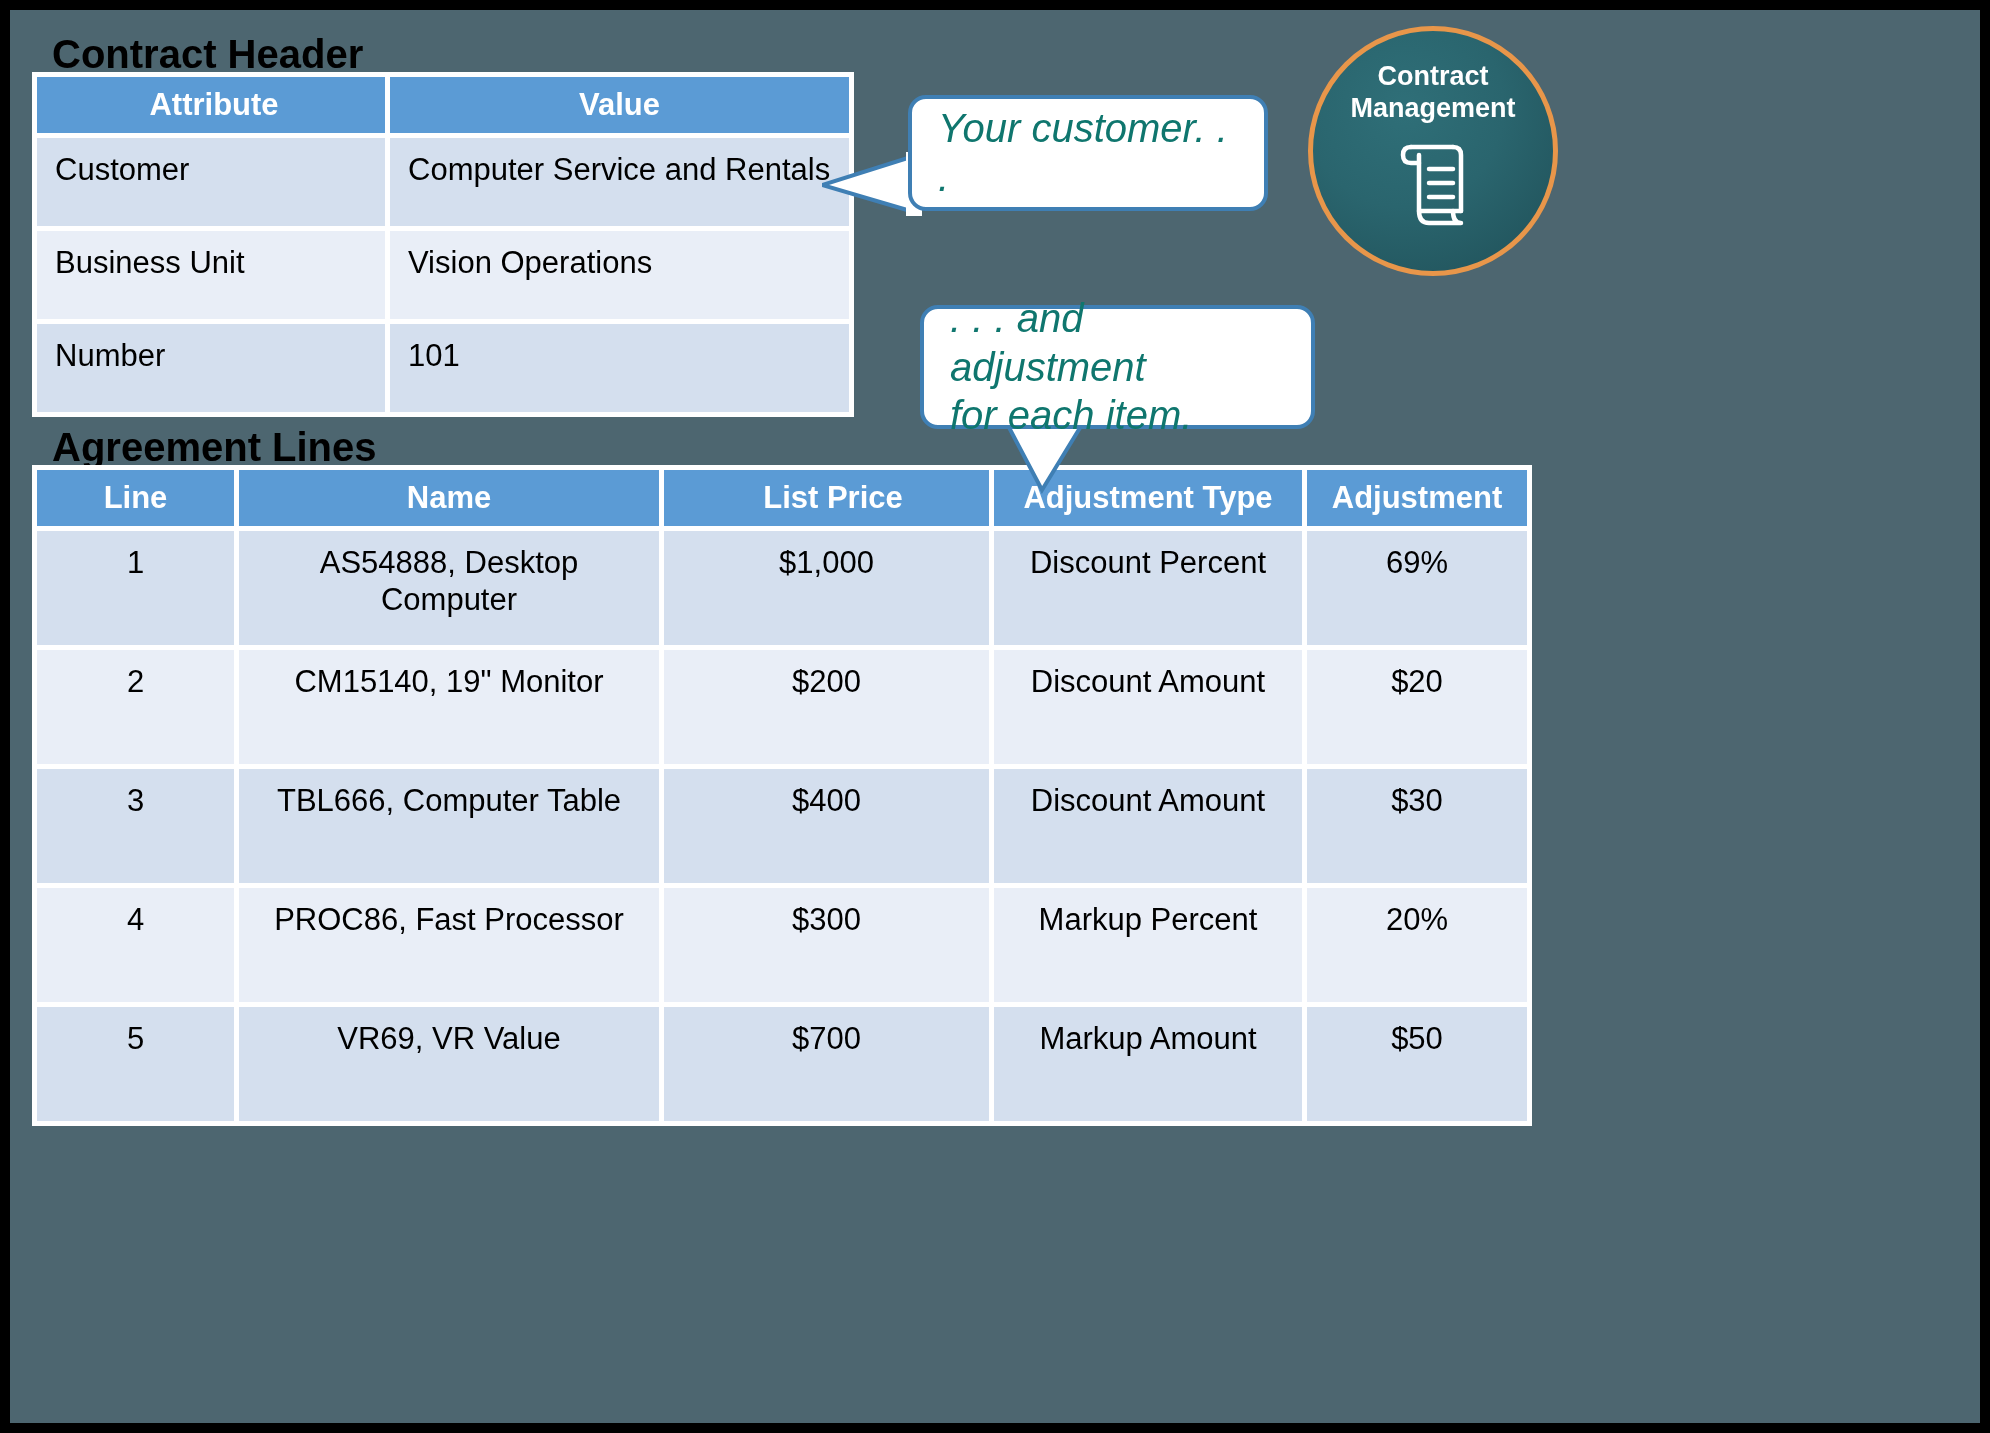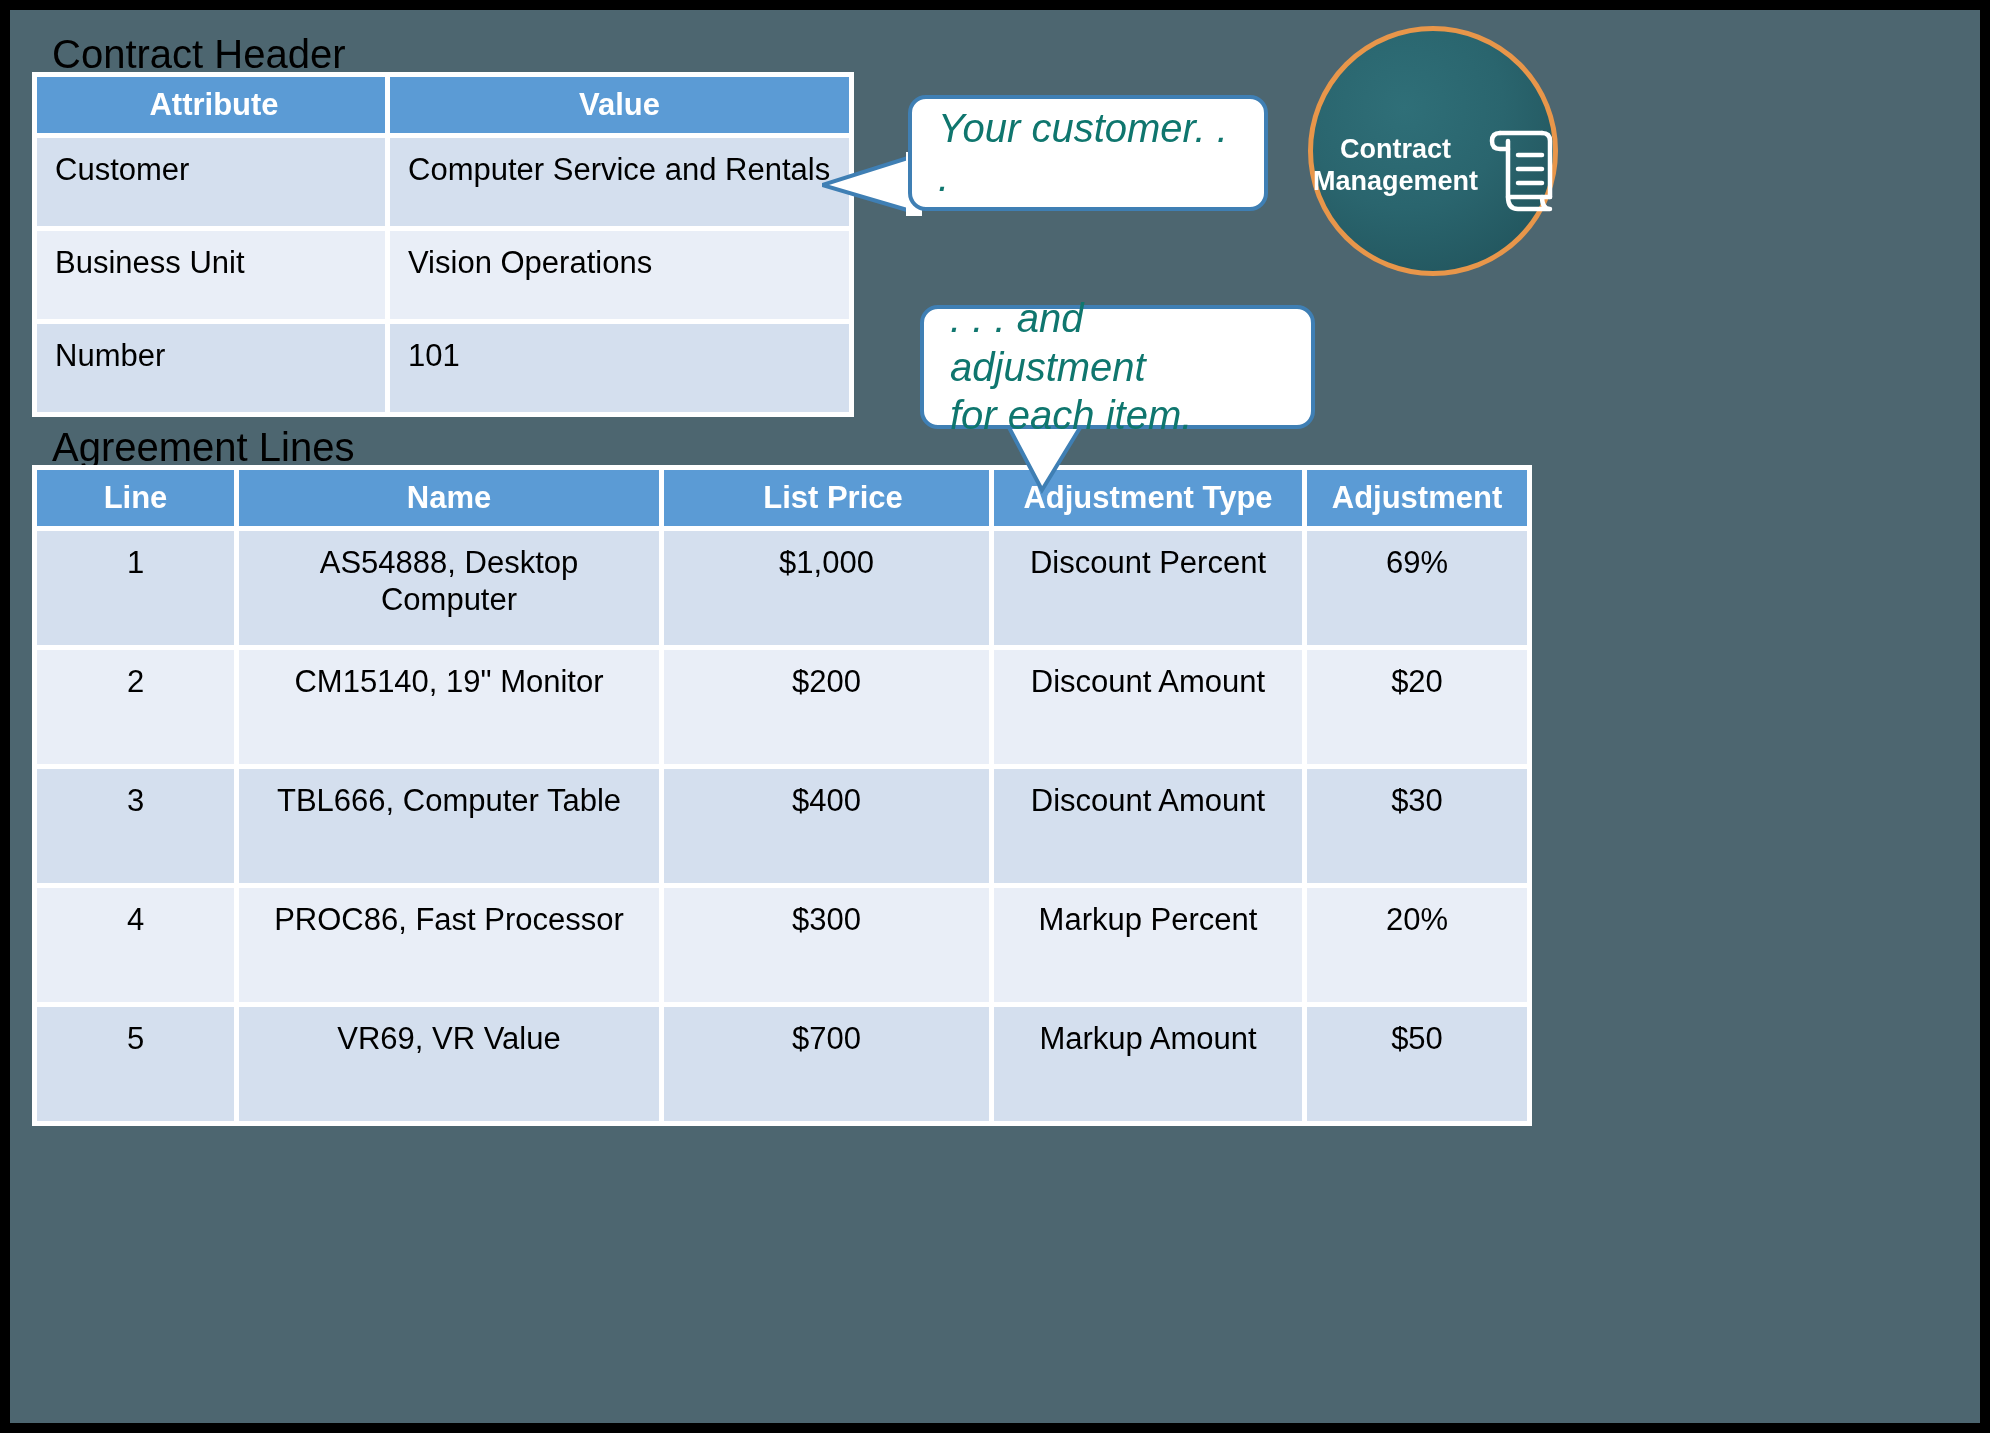--- a/index.html
+++ b/index.html
@@ -15,21 +15,21 @@
     width:1970px;height:1413px;
     background:#4d6670;
     overflow:hidden;
   }
 
   
   .section-title{
     position:absolute;
     color:#000;
     font-size:40px;
-    font-weight:400;
+    font-weight:700;
     letter-spacing:0px;
     white-space:nowrap;
   }
 
   
   .tbl{
     position:absolute;
     border-collapse:separate;
     border-spacing:5px;
     background:#ffffff;
@@ -102,21 +102,21 @@
   
   #badge{
     position:absolute;
     left:1298px; top:16px;
     width:250px; height:250px;
     border-radius:50%;
     background:radial-gradient(circle at 38% 32%, #2f6f78 0%, #2a656e 45%, #1f4f57 100%);
     border:5px solid #e8964a;
     box-sizing:border-box;
     display:flex;
-    flex-direction:row;
+    flex-direction:column;
     align-items:center;
     justify-content:flex-start;
     padding-top:30px;
   }
   #badge .btitle{
     color:#ffffff;
     font-size:27px;
     font-weight:bold;
     text-align:center;
     line-height:1.18;

